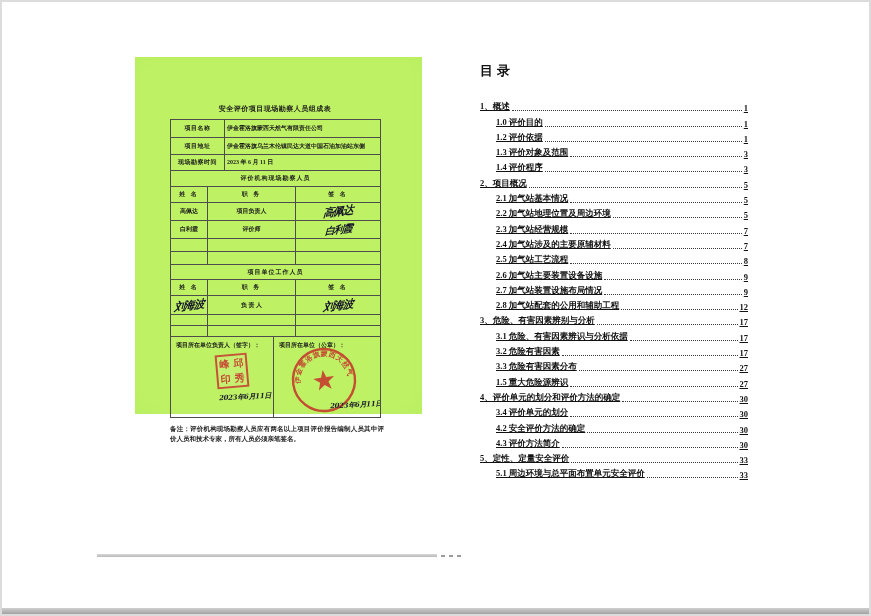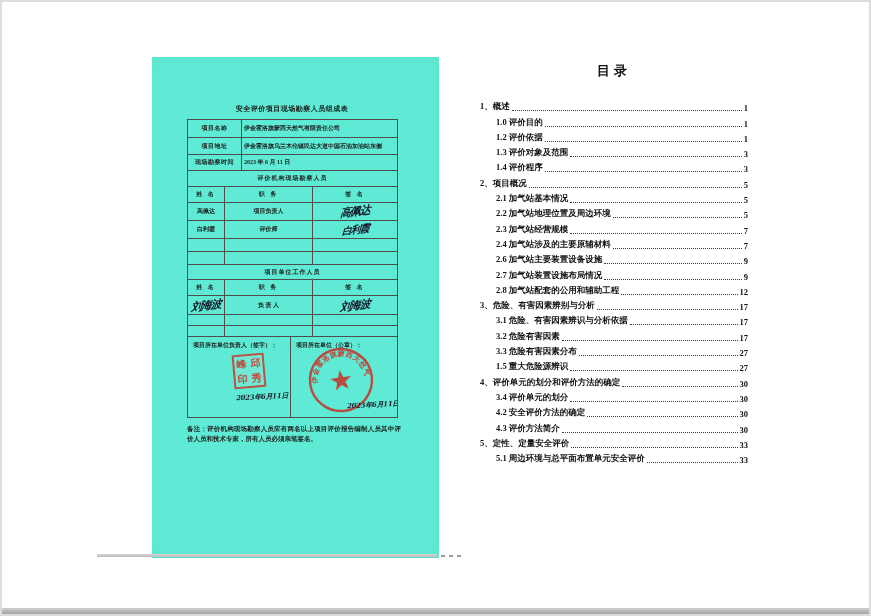--- a/index.html
+++ b/index.html
@@ -4,22 +4,22 @@
 <style>
   html,body{margin:0;padding:0;background:#ffffff;}
   .frame{
     position:relative;width:871px;height:616px;background:#ffffff;
     box-sizing:border-box;border:2px solid #dcdcdc;overflow:hidden;
     font-family:"Liberation Serif","DejaVu Serif",serif;color:#222;
   }
   .bottom-edge{position:absolute;left:0;right:0;bottom:0;height:6px;
     background:linear-gradient(#cfcfcf,#a2a2a2);}
   
-  .scan-page{position:absolute;left:150px;top:55px;width:287px;height:501px;
-    background:#5eead4;box-shadow:inset 0 0 18px rgba(0,0,0,0.02);}
+  .scan-page{position:absolute;left:133px;top:55px;width:287px;height:357px;
+    background:#bef264;box-shadow:inset 0 0 18px rgba(0,0,0,0.02);}
   .form-title{position:absolute;left:35px;top:47px;width:210px;text-align:center;
     font-size:7px;font-weight:bold;letter-spacing:.5px;color:#1c1c1c;}
   .form-table{position:absolute;left:35px;top:62px;width:210px;border-collapse:collapse;
     table-layout:fixed;}
   .form-table td{border:1px solid #4d4d4d;padding:0 2px;font-size:6px;color:#1c1c1c;
     overflow:hidden;vertical-align:middle;}
   .lbl{text-align:center;font-weight:bold;letter-spacing:.5px;}
   .val{text-align:left;padding-left:4px;font-weight:bold;}
   .sect{text-align:center;font-weight:bold;letter-spacing:1px;}
   .colhead{text-align:center;font-weight:bold;letter-spacing:2px;}
@@ -45,25 +45,25 @@
   .hw-date.left{left:48px;top:55px;}
   .hw-date.right{left:56px;top:63px;}
   .form-note{position:absolute;left:35px;top:367px;width:214px;font-size:6.5px;
     line-height:10px;color:#1c1c1c;font-weight:bold;text-align:justify;}
   .scan-line{position:absolute;left:95px;top:552px;width:340px;height:3px;
     background:linear-gradient(#d8d8d8,#b9b9b9);}
   .scan-dots{position:absolute;left:439px;top:553px;display:flex;gap:4px;}
   .scan-dots i{display:block;width:4px;height:2px;background:#9a9a9a;}
   
   .toc-page{position:absolute;left:478px;top:60px;width:268px;}
-  .toc-title{text-align:center;font-size:13px;font-weight:bold;letter-spacing:4px;
+  .toc-title{font-size:13px;font-weight:bold;letter-spacing:4px;
     color:#111;margin-bottom:18px;}
   .toc-list{margin-top:0;}
   .toc-line{display:flex;align-items:flex-end;height:15.3px;font-size:8.5px;
-    font-weight:600;color:#111;}
+    font-weight:600;color:#111;text-decoration:underline;}
   .toc-line.lvl2{padding-left:16px;}
   .toc-label{white-space:nowrap;}
   .leader{flex:1;border-bottom:1px dotted #3a3a3a;margin:0 2px 2px 2px;height:1px;}
   .toc-page-num{white-space:nowrap;font-weight:600;}
 </style>
 </head>
 <body>
 
 <div class="frame">
 
@@ -233,20 +233,25 @@
           <span class="toc-label">2.3 加气站经营规模</span>
           <span class="leader"></span>
           <span class="toc-page-num">7</span>
         </div>
         <div class="toc-line lvl2">
           <span class="toc-label">2.4 加气站涉及的主要原辅材料</span>
           <span class="leader"></span>
           <span class="toc-page-num">7</span>
         </div>
         <div class="toc-line lvl2">
+          <span class="toc-label">2.5 加气站工艺流程</span>
+          <span class="leader"></span>
+          <span class="toc-page-num">8</span>
+        </div>
+        <div class="toc-line lvl2">
           <span class="toc-label">2.6 加气站主要装置设备设施</span>
           <span class="leader"></span>
           <span class="toc-page-num">9</span>
         </div>
         <div class="toc-line lvl2">
           <span class="toc-label">2.7 加气站装置设施布局情况</span>
           <span class="leader"></span>
           <span class="toc-page-num">9</span>
         </div>
         <div class="toc-line lvl2">

